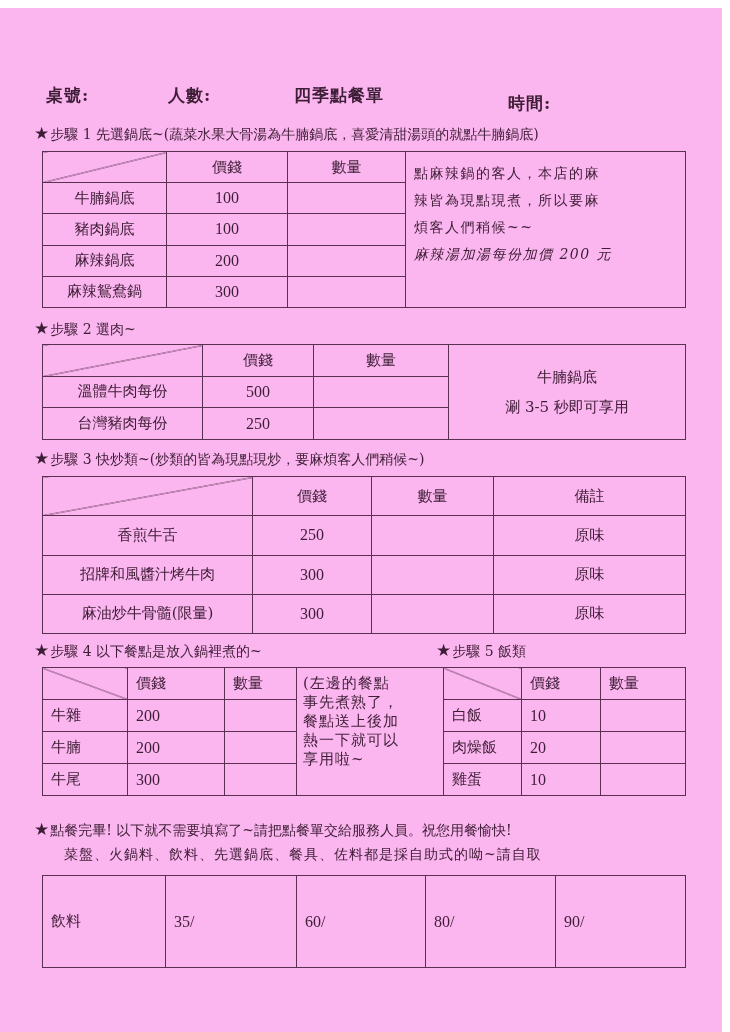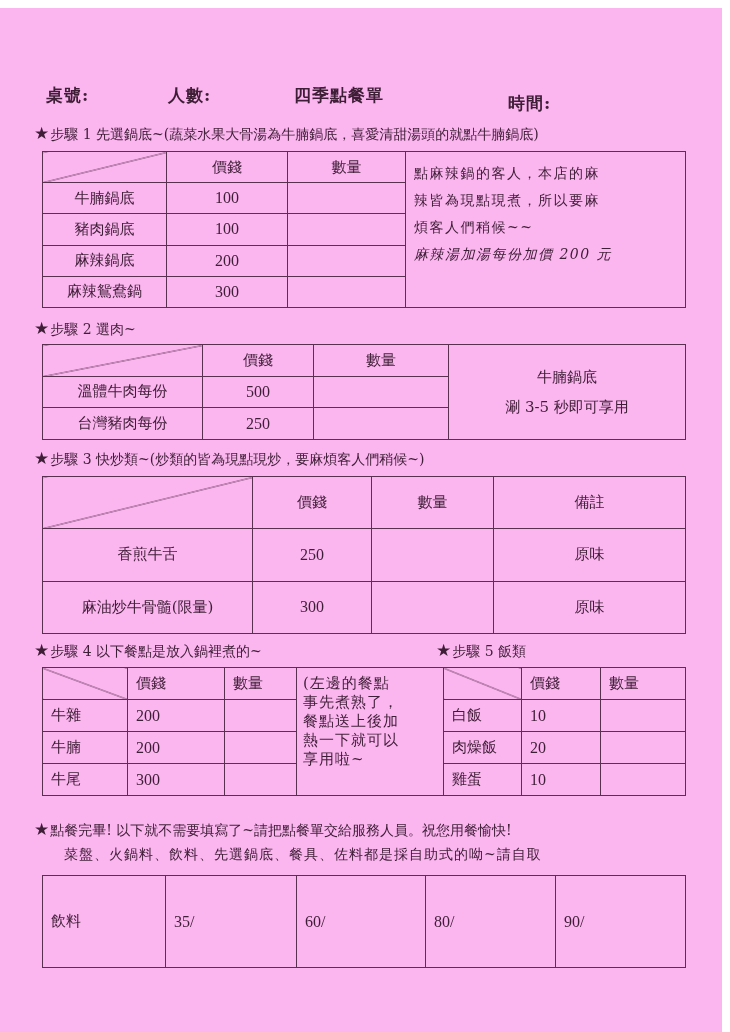--- a/index.html
+++ b/index.html
@@ -125,20 +125,26 @@
     <td class="c">數量</td>
     <td class="c">備註</td>
   </tr>
   <tr>
     <td class="c">香煎牛舌</td>
     <td class="c num">250</td>
     <td></td>
     <td class="c">原味</td>
   </tr>
   <tr>
+    <td class="c">招牌和風醬汁烤牛肉</td>
+    <td class="c num">300</td>
+    <td></td>
+    <td class="c">原味</td>
+  </tr>
+  <tr>
     <td class="c">麻油炒牛骨髓(限量)</td>
     <td class="c num">300</td>
     <td></td>
     <td class="c">原味</td>
   </tr>
 </tbody>
   </table>
 
 <div class="abs step" style="left:34px;top:640px;">
   <span class="star">★</span><span>步驟 4 以下餐點是放入鍋裡煮的~</span>

